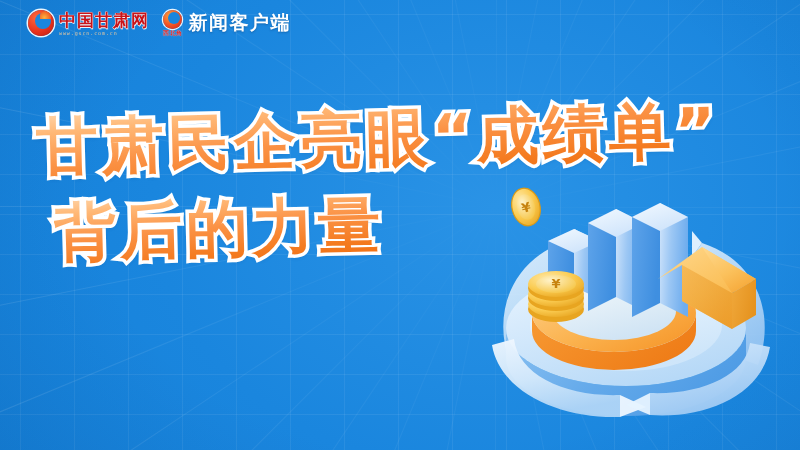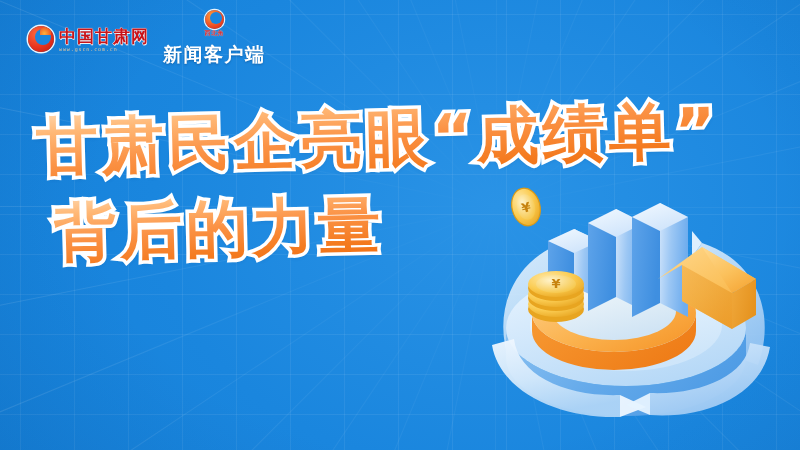--- a/index.html
+++ b/index.html
@@ -60,21 +60,21 @@
   .cn-title .cn{
     font-size:17px;font-weight:bold;letter-spacing:1px;
     color:#c8141a;
     text-shadow:0 0 1px #fff, .5px .5px 0 rgba(255,255,255,.9), -.5px -.5px 0 rgba(255,255,255,.9);
     font-family:"DejaVu Sans","Liberation Sans",sans-serif;
   }
   .cn-title .url{
     font-size:5px;letter-spacing:.9px;color:#e8c9a0;margin-top:2px;
     font-family:"DejaVu Sans Mono","Liberation Mono",monospace;
   }
-  .logo-b{display:flex;align-items:center;gap:6px;flex-direction:column;}
+  .logo-b{display:flex;align-items:center;gap:6px;}
   .mark-nw{display:flex;flex-direction:column;align-items:center;line-height:1;}
   .mark-nw .swirl{
     position:relative;width:19px;height:19px;border-radius:50%;
     background:radial-gradient(circle at 38% 32%, #ffa33d 0%, #ef4a22 58%, #c0211a 100%);
     box-shadow:0 0 0 1.2px rgba(255,255,255,.9);
     overflow:hidden;
   }
   .mark-nw .swirl::before{
     content:"";position:absolute;left:5px;top:2px;width:12px;height:12px;
     border-radius:50%;background:#1a86de;

